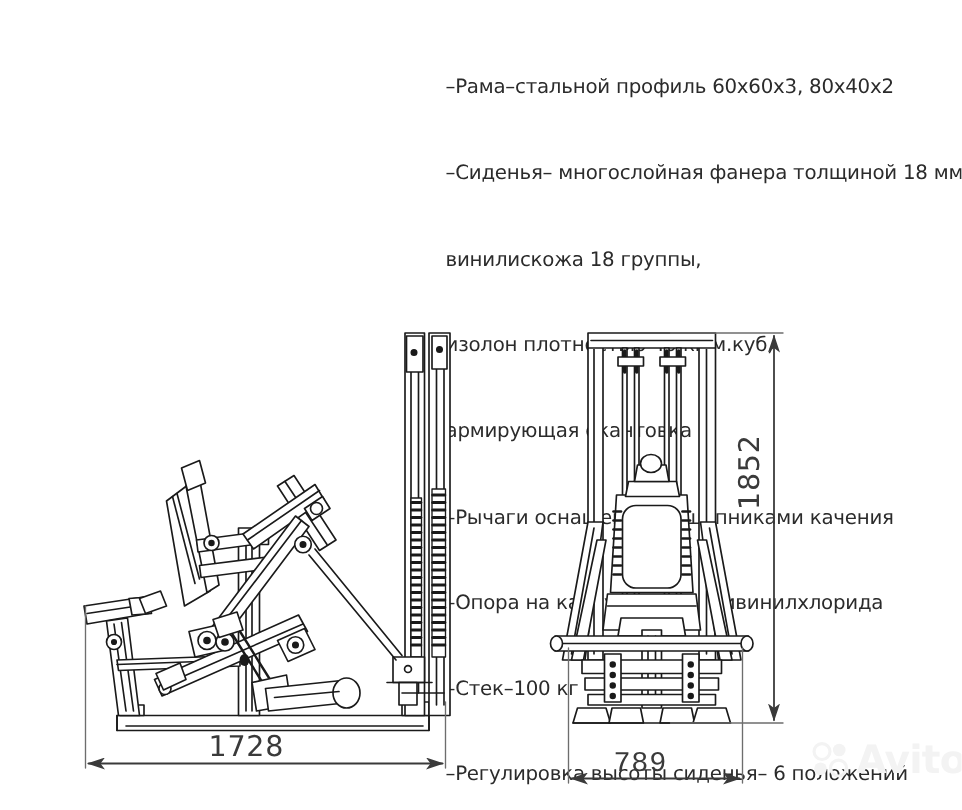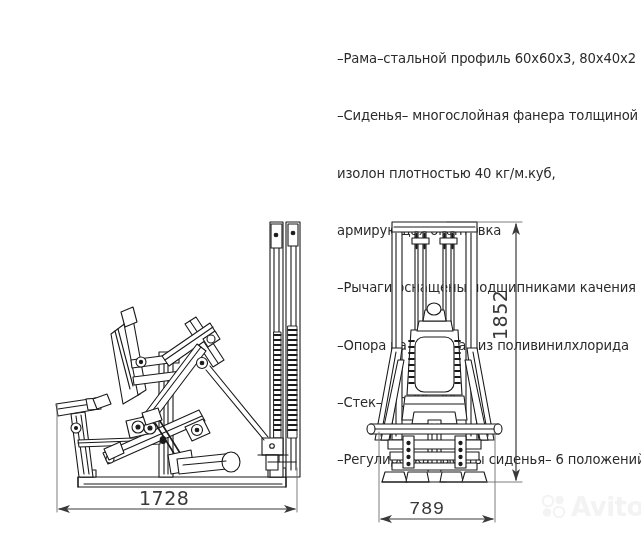--- a/index.html
+++ b/index.html
@@ -30,21 +30,20 @@
     color: #2b2b2b;
     font-family: "DejaVu Sans", sans-serif;
     font-size: 13.2px;
     line-height: 19.1px;
     letter-spacing: -0.15px;
     white-space: pre;
   }
   #spec-text .ln {
     display: block;
     white-space: pre;
-    margin-left: 40px;
   }
 
   
   #drawing {
     position: absolute;
     left: 0;
     top: 0;
     width: 641px;
     height: 540px;
   }
@@ -88,20 +87,21 @@
   }
 </style>
 </head>
 <body>
 
 <div id="page">
 
   <div id="spec-text">
     <span class="ln">–Рама–стальной профиль 60x60x3, 80x40x2</span>
     <span class="ln">–Сиденья– многослойная фанера толщиной 18 мм,</span>
+    <span class="ln">винилискожа 18 группы,</span>
     <span class="ln">изолон плотностью 40 кг/м.куб,</span>
     <span class="ln">армирующая окантовка</span>
     <span class="ln">–Рычаги оснащены подшипниками качения</span>
     <span class="ln">–Опора на каблуках из поливинилхлорида</span>
     <span class="ln">–Стек–100 кг</span>
     <span class="ln">–Регулировка высоты сиденья– 6 положений</span>
     
     
   </div>
 

